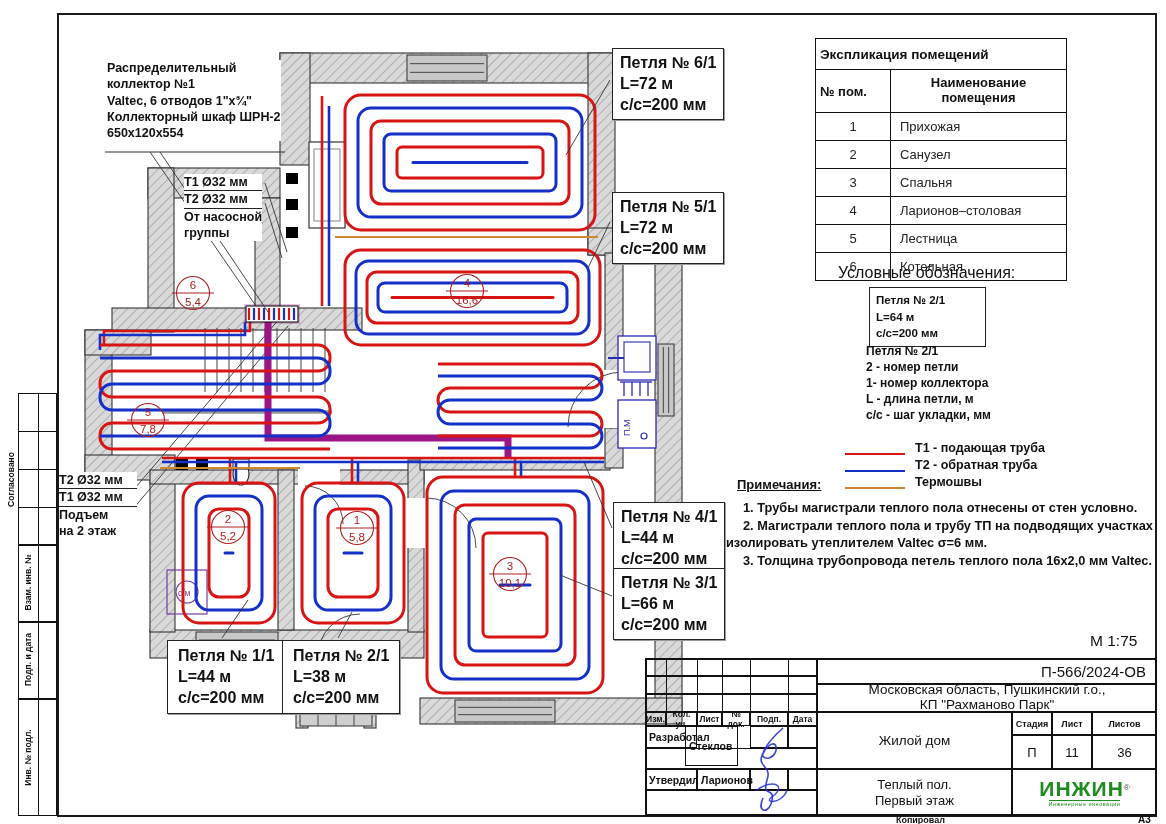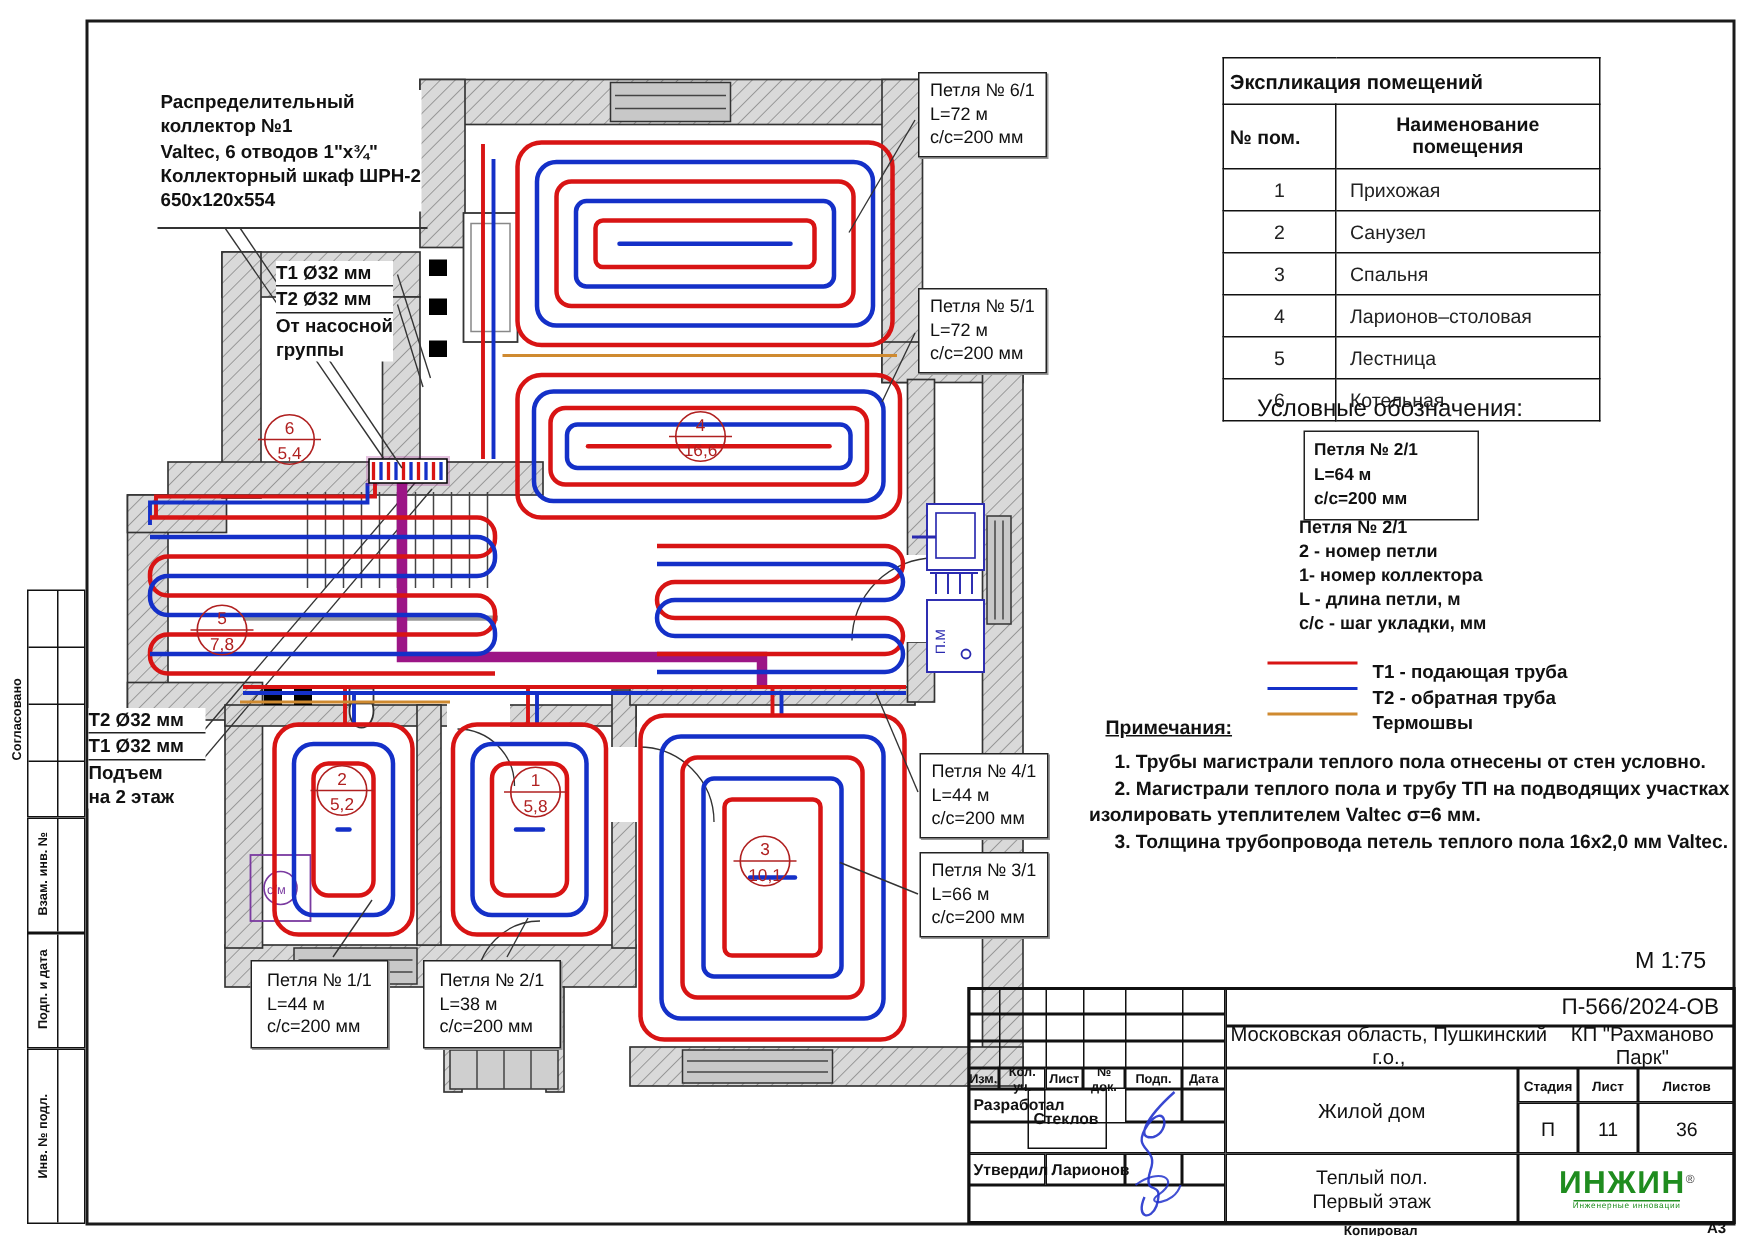--- a/index.html
+++ b/index.html
@@ -1,38 +1,38 @@
 <!DOCTYPE html>
 <html><head>
 <meta charset="utf-8">
 <style>
   html,body{margin:0;padding:0;background:#f2f2f2}
   #sheet{position:relative;width:1166px;height:824px;background:#fff;overflow:hidden;
          font-family:"Liberation Sans",sans-serif;color:#111}
   #frame{position:absolute;left:57px;top:13px;width:1100px;height:804px;border:2.4px solid #1a1a1a;box-sizing:border-box}
   svg.layer{position:absolute;left:0;top:0;width:1166px;height:824px}
   .note-box{position:absolute;background:#fff;border:1.4px solid #222;box-shadow:1px 1px 0 #999;
-            padding:4px 7px;font-size:12px;line-height:1.3;font-weight:400;white-space:nowrap;z-index:5}
+            padding:4px 7px;font-size:16px;line-height:1.3;font-weight:700;white-space:nowrap;z-index:5}
   .plain-label{position:absolute;background:#fff;font-size:12.5px;line-height:1.3;font-weight:600;z-index:5}
   .u{border-bottom:1.2px solid #222;display:inline-block;padding-right:14px}
   .prelin{white-space:pre-line}
   
   #rooms-table{position:absolute;left:815px;top:38px;width:252px;border-collapse:collapse;z-index:5;background:#fff}
   #rooms-table td,#rooms-table th{border:1.6px solid #111;font-size:13px;padding:2px 4px}
   #rooms-table .title{font-weight:700;text-align:left;font-size:13.5px;height:26px}
   #rooms-table .h1{width:66px;font-weight:700;}
   #rooms-table .h2{font-weight:700;text-align:center;white-space:pre-line;line-height:1.15;height:38px}
   #rooms-table .c1{text-align:center;color:#222;height:23px}
   #rooms-table .c2{color:#222;padding-left:9px}
   
   .legend-title{position:absolute;left:838px;top:264px;font-size:16px;font-weight:400;z-index:5}
   #legend-box{position:absolute;left:869px;top:287px;width:103px;border:1.4px solid #222;background:#fff;
               padding:4px 6px;font-size:11.5px;font-weight:700;line-height:1.45;z-index:5}
   .legend-desc{position:absolute;left:866px;top:344px;font-size:12px;font-weight:600;line-height:1.33;z-index:5;white-space:pre-line}
-  .legend-row{position:absolute;z-index:5;font-size:12.5px;font-weight:700;display:flex;align-items:flex-start;gap:10px}
+  .legend-row{position:absolute;z-index:5;font-size:12.5px;font-weight:700;display:flex;align-items:flex-end;gap:10px}
   .legend-row .ln{width:60px;height:0;border-top:2px solid #000}
   
   #notes-title{position:absolute;left:737px;top:477px;font-size:13px;font-weight:700;text-decoration:underline;z-index:5}
   #notes{position:absolute;left:726px;top:500px;width:434px;font-size:12.8px;font-weight:600;line-height:1.32;z-index:5}
   #notes .itm{text-indent:17px;margin-bottom:1px}
   #scale{position:absolute;left:1090px;top:632px;font-size:15.5px;font-weight:500;z-index:5}
   
   #tb{position:absolute;left:645px;top:658px;width:512px;height:158px;z-index:6}
   .tb{position:absolute;border:1.3px solid #111;box-sizing:border-box;display:flex;align-items:center;
       justify-content:center;text-align:center;background:transparent}
@@ -401,21 +401,21 @@
     <div class="tb" style="left:105px;top:68px;width:38px;height:22px"></div>
     <div class="tb" style="left:143px;top:68px;width:29px;height:22px"></div>
     <div class="tb" style="left:0;top:90px;width:172px;height:21px"></div>
     <div class="tb name" style="left:0;top:111px;width:52px;height:21px">Утвердил</div>
     <div class="tb name" style="left:52px;top:111px;width:53px;height:21px">Ларионов</div>
     <div class="tb" style="left:105px;top:111px;width:38px;height:21px"></div>
     <div class="tb" style="left:143px;top:111px;width:29px;height:21px"></div>
     <div class="tb" style="left:0;top:132px;width:172px;height:26px"></div>
 
     <div class="tb" style="left:172px;top:0;width:340px;height:26px;justify-content:flex-end;padding-right:10px;font-size:15px">П-566/2024-ОВ</div>
-    <div class="tb" style="left:172px;top:26px;width:340px;height:28px;flex-direction:row;font-size:13.5px;line-height:1.1">
+    <div class="tb" style="left:172px;top:26px;width:340px;height:28px;flex-direction:column;font-size:13.5px;line-height:1.1">
       <span>Московская область, Пушкинский г.о.,</span>
         <span>КП "Рахманово Парк"</span>
     </div>
     <div class="tb" style="left:172px;top:54px;width:195px;height:57px;font-size:13.5px">Жилой дом</div>
     <div class="tb small" style="left:367px;top:54px;width:40px;height:23px;font-size:9px">Стадия</div>
     <div class="tb small" style="left:407px;top:54px;width:40px;height:23px;font-size:9px">Лист</div>
     <div class="tb small" style="left:447px;top:54px;width:65px;height:23px;font-size:9px">Листов</div>
     <div class="tb" style="left:367px;top:77px;width:40px;height:34px;font-size:13px">П</div>
     <div class="tb" style="left:407px;top:77px;width:40px;height:34px;font-size:13px">11</div>
     <div class="tb" style="left:447px;top:77px;width:65px;height:34px;font-size:13px">36</div>

